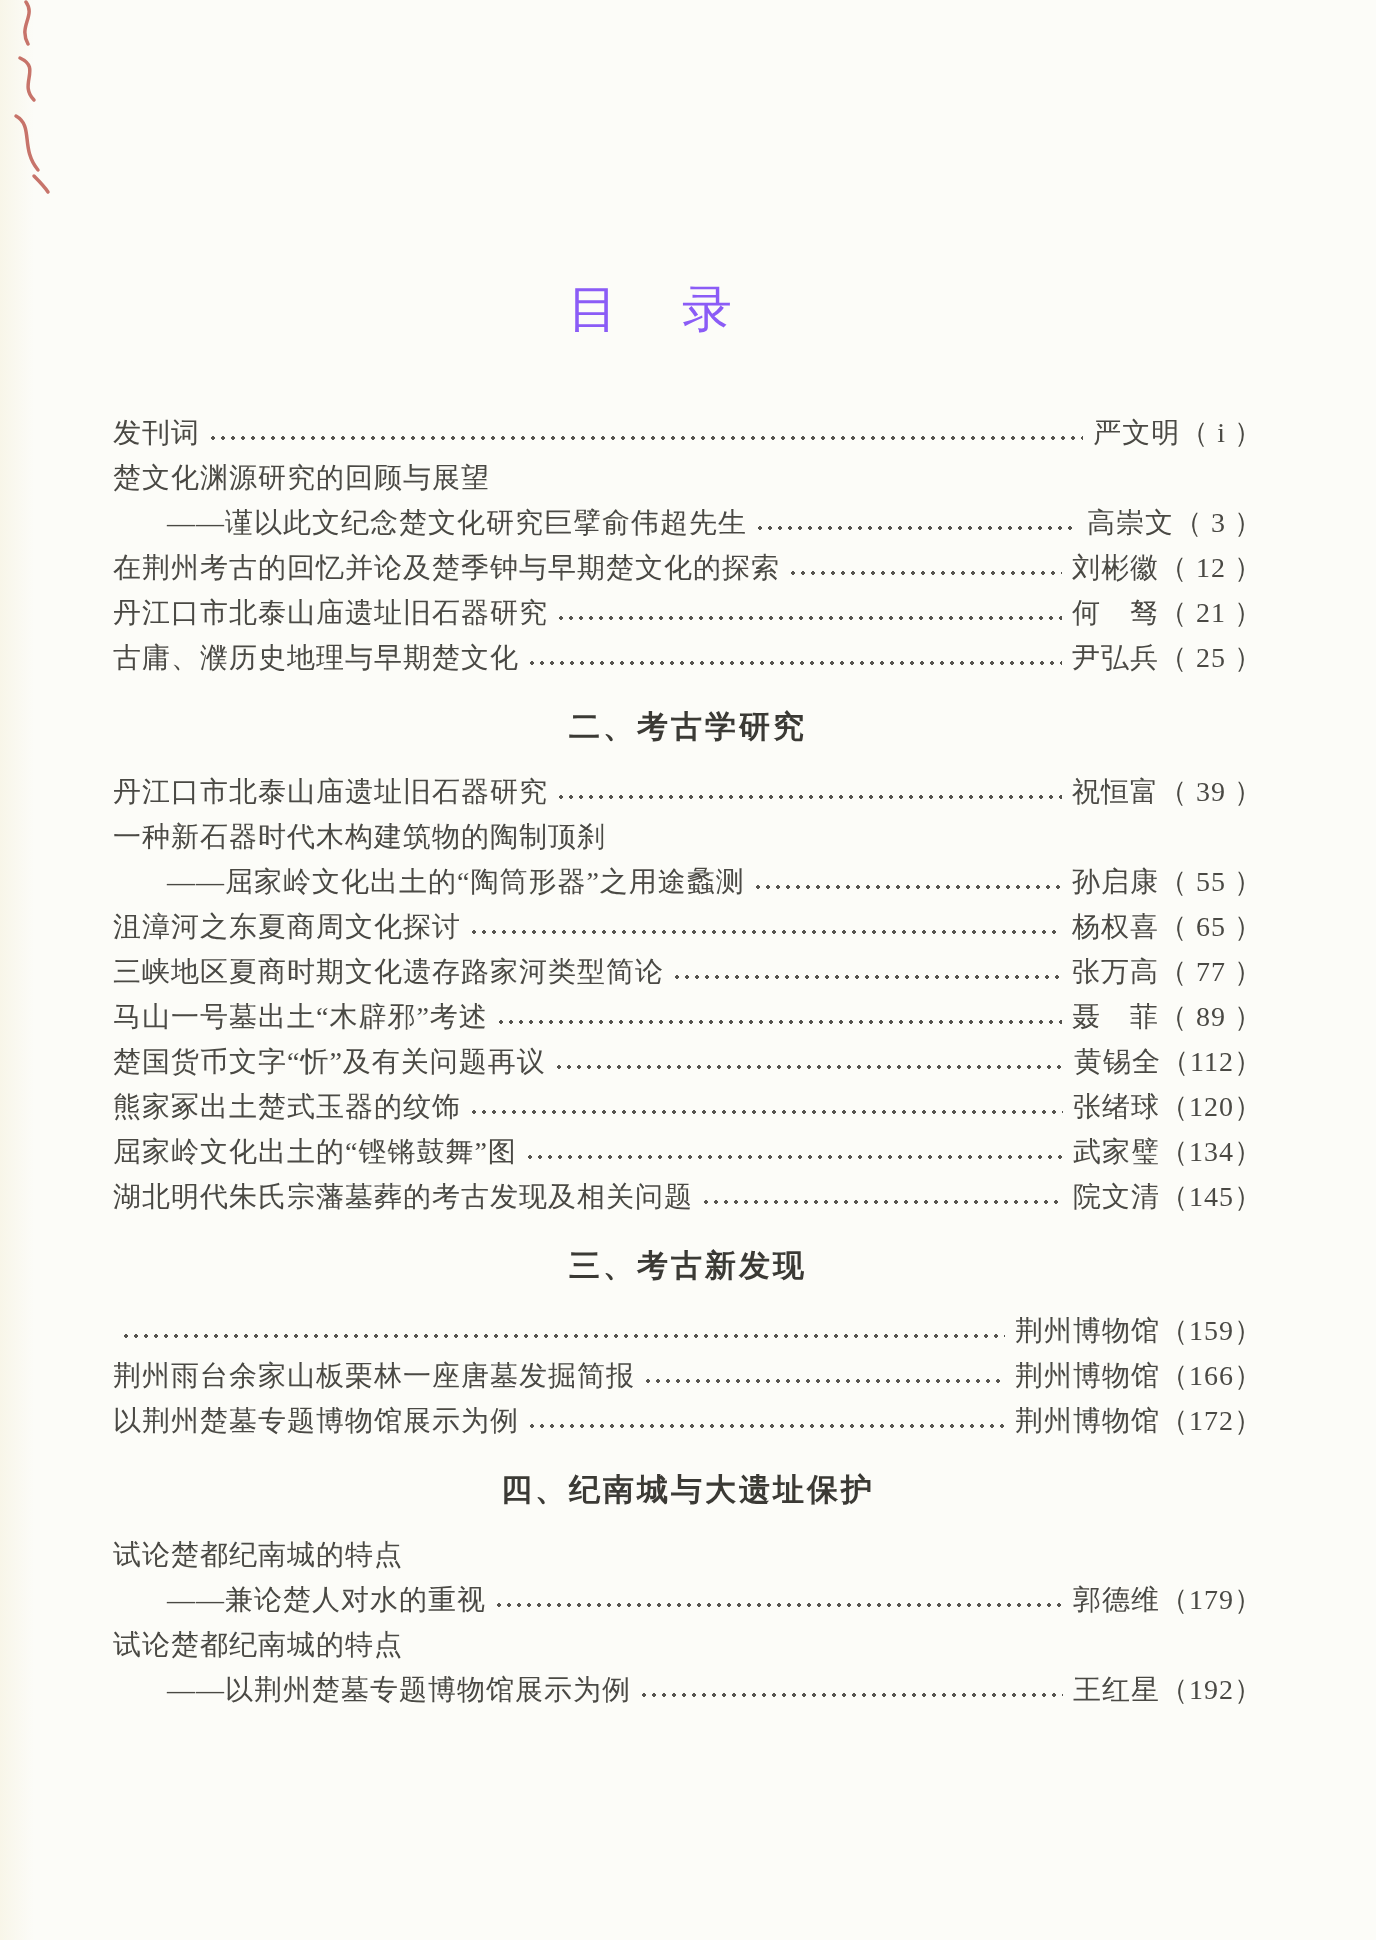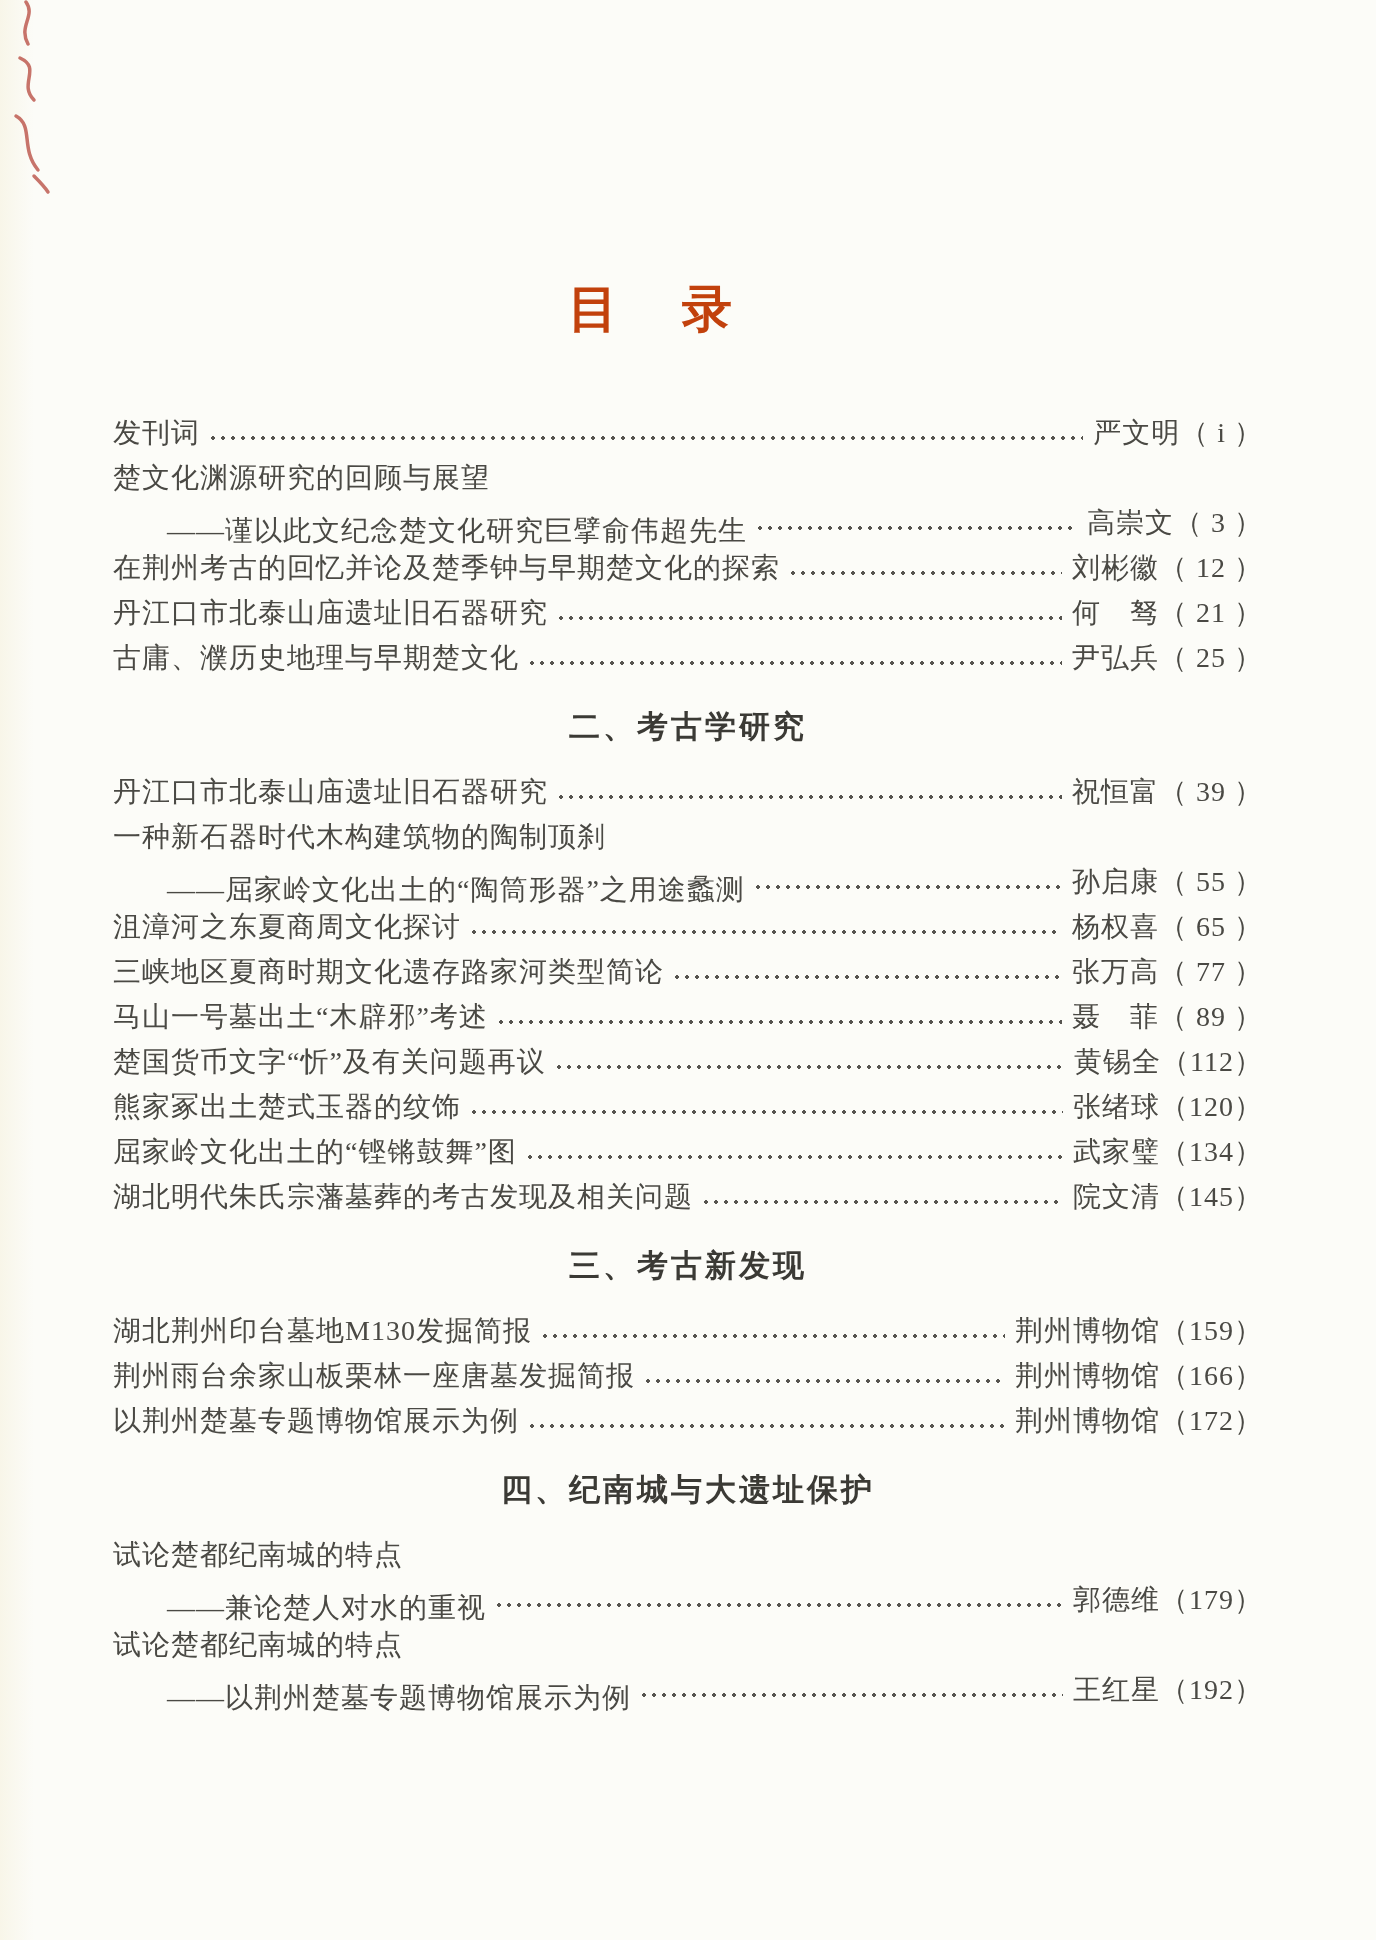--- a/index.html
+++ b/index.html
@@ -16,32 +16,32 @@
   .edge-tint{
     position:absolute;left:0;top:0;bottom:0;width:34px;
     background:linear-gradient(to right, rgba(243,238,214,.45), rgba(243,238,214,0));
     pointer-events:none;
   }
   .pen-marks{position:absolute;left:4px;top:0;}
 
   .title{
     margin:282px 76px 0 0;
     text-align:center;
-    font-weight:700;
+    font-weight:400;
     font-size:50px;
     line-height:54px;
-    color:#c2410c;
+    color:#8b5cf6;
   }
   .title .gap{display:inline-block;width:64px;}
 
   #toc{margin:74px 0 0 113px;width:1150px;}
 
   .row{
     display:flex;
-    align-items:flex-start;
+    align-items:flex-end;
     height:45px;line-height:45px;
     font-size:28px;
     white-space:nowrap;
     color:#4a4944;
   }
   .row .txt{letter-spacing:1px;}
   .row.indent .txt{padding-left:54px;margin-top:8px;}
 
   .row.section{
     display:block;
@@ -173,21 +173,20 @@
         <span class="pageno">（134）</span>
       </div>
       <div class="row entry">
         <span class="txt">湖北明代朱氏宗藩墓葬的考古发现及相关问题</span>
         <span class="leader"></span>
         <span class="author">院文清</span>
         <span class="pageno">（145）</span>
       </div>
       <div class="row section"><span class="txt">三、考古新发现</span></div>
       <div class="row entry">
-        <span class="txt">湖北荆州印台墓地M130发掘简报</span>
         <span class="leader"></span>
         <span class="author">荆州博物馆</span>
         <span class="pageno">（159）</span>
       </div>
       <div class="row entry">
         <span class="txt">荆州雨台余家山板栗林一座唐墓发掘简报</span>
         <span class="leader"></span>
         <span class="author">荆州博物馆</span>
         <span class="pageno">（166）</span>
       </div>

